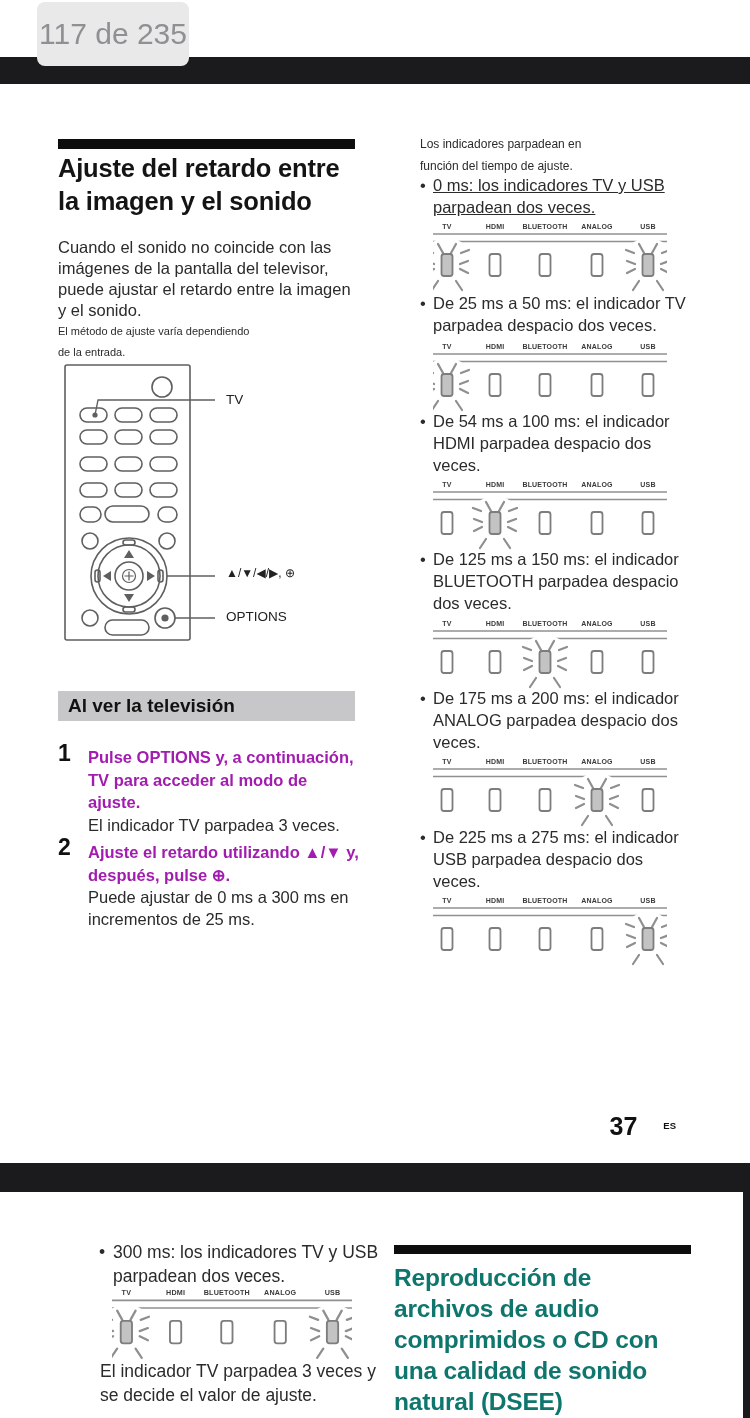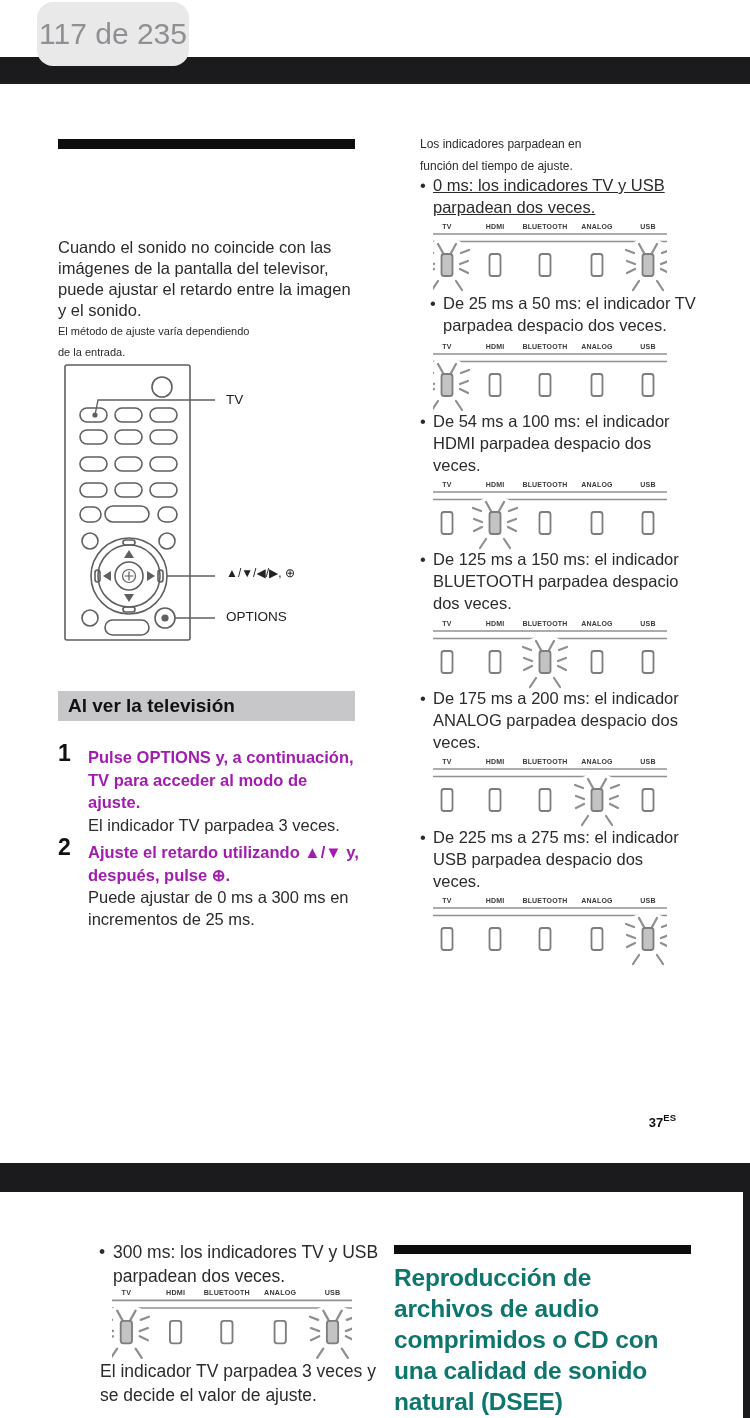--- a/index.html
+++ b/index.html
@@ -2,21 +2,21 @@
 <html><head>
 <meta charset="utf-8">
 <style>
   html,body{margin:0;padding:0;background:#ffffff;}
   #screen{position:relative;width:750px;height:1418px;overflow:hidden;background:#fff;
           font-family:"Liberation Sans",sans-serif;color:#2b2b2b;}
   .abs{position:absolute;}
   .pre{white-space:pre-line;}
 
   
-  .badge{left:37px;top:2px;width:152px;height:64px;background:#e9e9ea;border-radius:16px;
+  .badge{left:37px;top:2px;width:152px;height:64px;background:#e9e9ea;border-radius:8px;
          display:flex;align-items:center;justify-content:center;font-size:30px;color:#8f8f94;z-index:5;}
   .bar-top{left:0;top:57px;width:750px;height:27px;background:#1b1b1d;}
   .bar-mid{left:0;top:1163px;width:750px;height:29px;background:#1b1b1d;}
   .np-edge{left:743px;top:1192px;width:7px;height:226px;background:#1b1b1d;}
 
   
   .t-rule{left:58px;top:139px;width:297px;height:10px;background:#0d0d0d;}
   .t-title{left:58px;top:152px;width:310px;font-size:25.5px;line-height:33px;font-weight:bold;color:#141414;letter-spacing:-0.2px;}
   .t-intro1{left:58px;top:237px;width:316px;font-size:16.5px;line-height:21px;}
   .t-intro2{left:58px;top:321px;width:316px;font-size:11px;line-height:21px;}
@@ -30,47 +30,49 @@
   .step-num{font-size:23px;font-weight:bold;color:#111;}
   .step-bold{font-size:16.5px;line-height:22.5px;font-weight:bold;color:#a21caf;}
   .step-note{font-size:16.5px;line-height:21.5px;}
   .s1n{left:58px;top:740px;} .s1b{left:88px;top:746px;width:286px;} .s1t{left:88px;top:815px;width:286px;}
   .s2n{left:58px;top:834px;} .s2b{left:88px;top:841px;width:286px;} .s2t{left:88px;top:887px;width:286px;}
 
   
   .rc-intro{left:420px;top:133px;width:290px;font-size:12px;line-height:22px;}
   .bullet{font-size:16.5px;line-height:21.8px;width:278px;}
   .bullet::before{content:"\2022";position:absolute;left:-13px;top:0;}
-  .rb1{left:433px;top:175px;text-decoration:underline;} .rb2{left:433px;top:293px;margin-left:10px;} .rb3{left:433px;top:411px;}
+  .rb1{left:433px;top:175px;text-decoration:underline;} .rb2{left:433px;top:293px;} .rb3{left:433px;top:411px;}
   .rb4{left:433px;top:549px;} .rb5{left:433px;top:688px;} .rb6{left:433px;top:827px;}
   .diag{width:234px;height:78px;}
   .rd1{left:433px;top:220px;} .rd2{left:433px;top:340px;} .rd3{left:433px;top:478px;}
   .rd4{left:433px;top:617px;} .rd5{left:433px;top:755px;} .rd6{left:433px;top:894px;}
   .pgnum{left:600px;top:1112px;width:76px;text-align:right;color:#111;}
-  .pgnum b{font-size:13px;} .pgnum sup{font-size:9.5px;font-weight:bold;vertical-align:6px;}
+  .pgnum b{font-size:25px;} .pgnum sup{font-size:9.5px;font-weight:bold;vertical-align:6px;margin-left:26px;}
 
   
   .np-bullet{left:113px;top:1241px;font-size:17.5px;line-height:23.5px;width:266px;}
   .np-bullet::before{content:"\2022";position:absolute;left:-14px;top:0;}
   .np-d7{left:112px;top:1286px;width:240px;height:80px;}
   .np-note{left:100px;top:1360px;width:290px;font-size:17.5px;line-height:23.5px;}
   .np-rule{left:394px;top:1245px;width:297px;height:9px;background:#0d0d0d;}
   .np-title{left:394px;top:1262px;width:305px;font-size:24.5px;line-height:31px;font-weight:bold;color:#0f766e;letter-spacing:-0.2px;}
 
   svg text{font-family:"Liberation Sans",sans-serif;}
 </style>
 </head>
 <body>
 
 <div id="screen">
 
   <div class="abs badge">117 de 235</div>
   <div class="abs bar-top"></div>
 
   <div class="abs t-rule"></div>
+  <div class="abs t-title pre">Ajuste del retardo entre
+la imagen y el sonido</div>
   <div class="abs t-intro1 pre">Cuando el sonido no coincide con las
 imágenes de la pantalla del televisor,
 puede ajustar el retardo entre la imagen
 y el sonido.</div>
   <div class="abs t-intro2 pre">El método de ajuste varía dependiendo
 de la entrada.</div>
 
   <svg class="abs remote" width="310" height="290" viewBox="0 0 310 290">
     <g fill="none" stroke="#5f5f5f" stroke-width="1.6">
       <rect x="7" y="5" width="125" height="275" rx="2"></rect>

